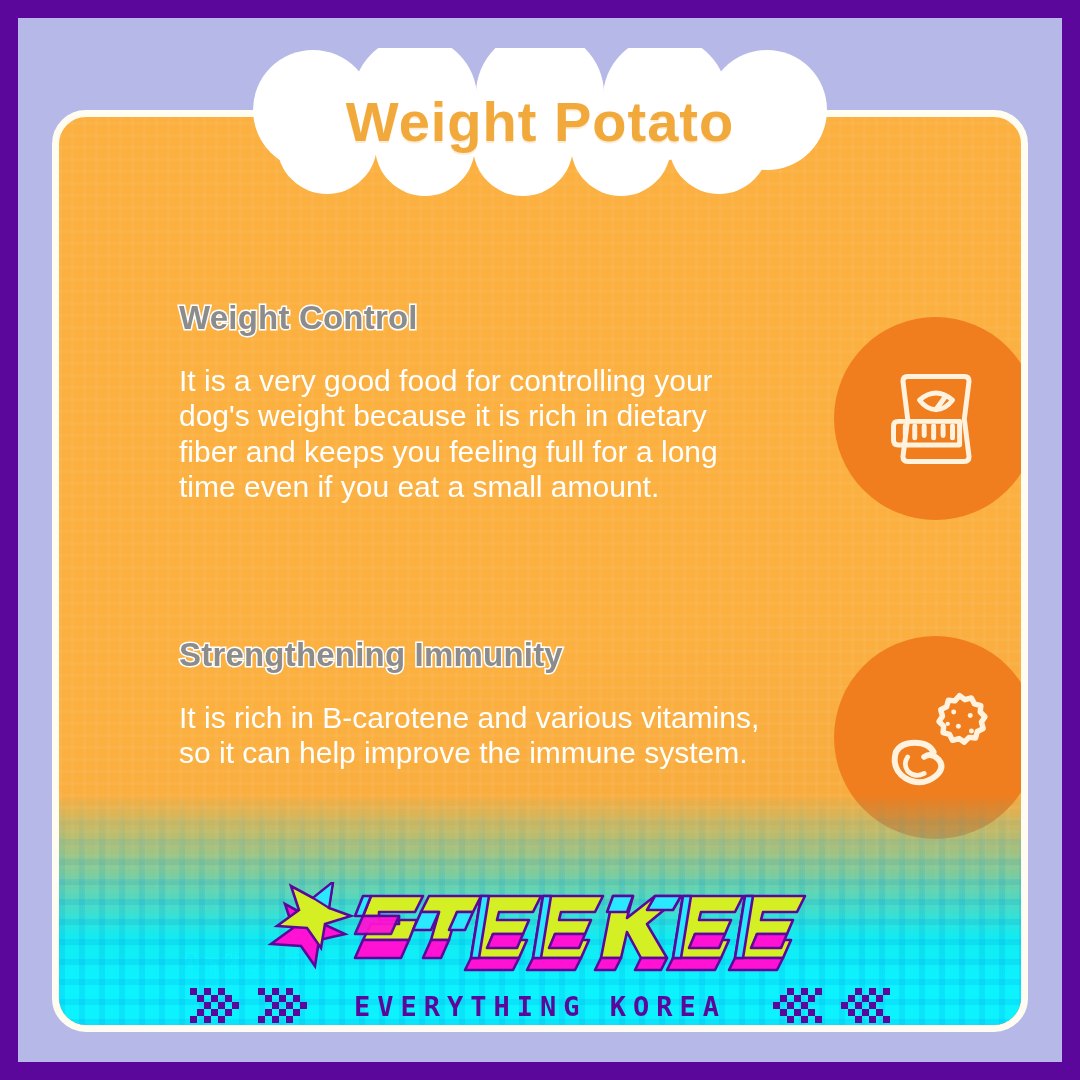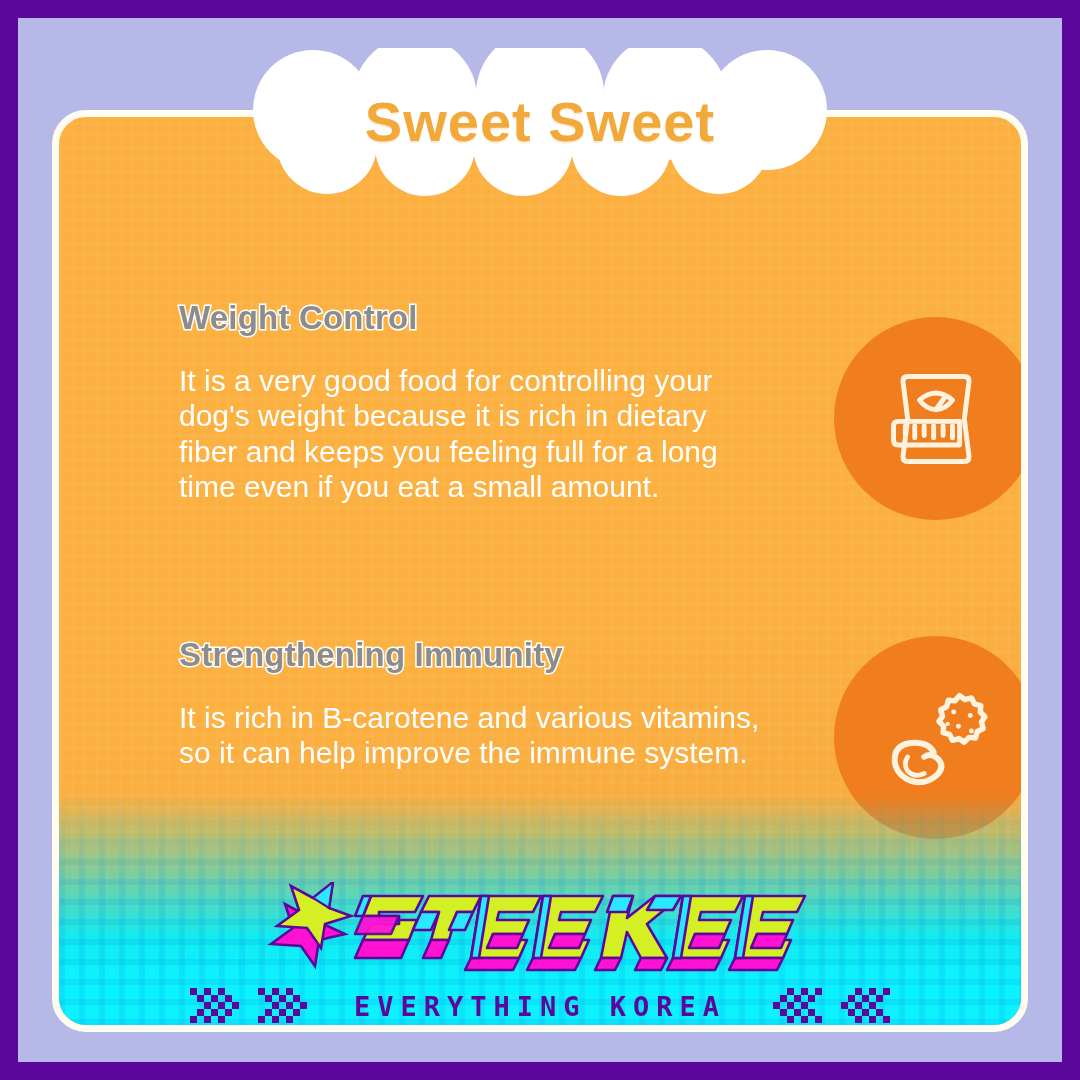--- a/index.html
+++ b/index.html
@@ -235,21 +235,21 @@
           <circle cx="416" cy="50" r="62"></circle>
           <circle cx="518" cy="62" r="60"></circle>
           <rect x="50" y="44" width="482" height="62"></rect>
           <circle cx="78" cy="96" r="50"></circle>
           <circle cx="176" cy="98" r="50"></circle>
           <circle cx="274" cy="98" r="50"></circle>
           <circle cx="372" cy="98" r="50"></circle>
           <circle cx="470" cy="96" r="50"></circle>
         </g>
       </svg>
-      <div id="cloud-title">Sweet Sweet</div>
+      <div id="cloud-title">Weight Potato</div>
     </div>
 
     <div id="watermark">
       <svg viewBox="0 0 546 96">
         <defs>
           <g id="blk">
             
           </g>
         </defs>
 

